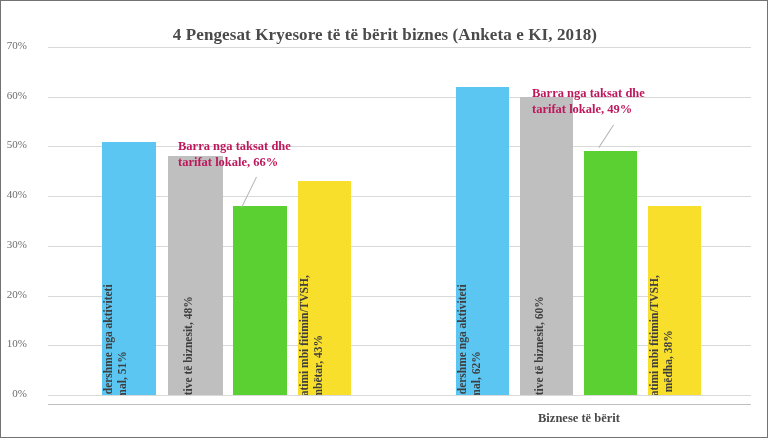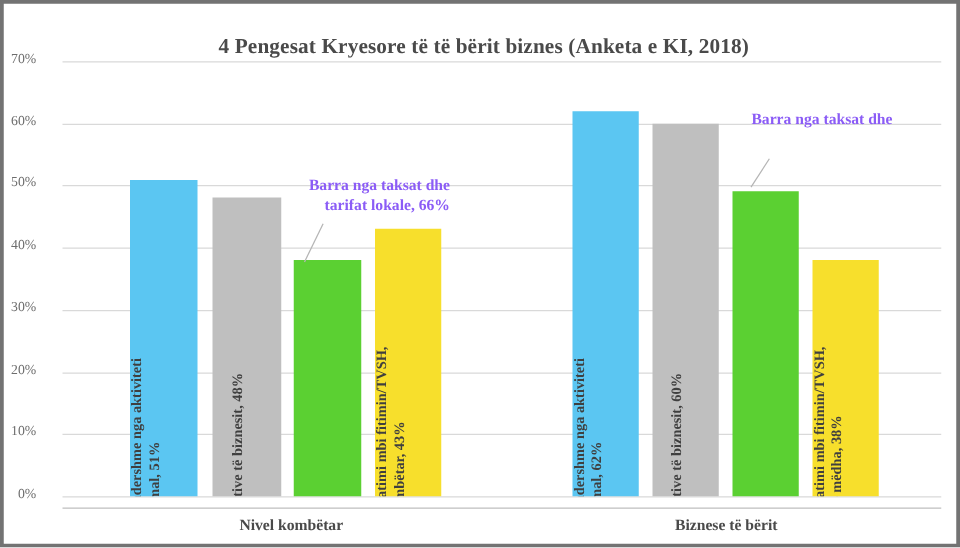--- a/index.html
+++ b/index.html
@@ -9,21 +9,21 @@
   }
   body {
     font-family: "Liberation Serif", "DejaVu Serif", serif;
   }
   #chart-card {
     position: relative;
     width: 768px;
     height: 438px;
     box-sizing: border-box;
     background: #ffffff;
-    border: 3px solid #737373;
+    border: 1px solid #737373;
     overflow: hidden;
   }
   #chart-title {
     position: absolute;
     left: 0;
     top: 24px;
     width: 768px;
     text-align: center;
     font-size: 17px;
     font-weight: bold;
@@ -79,22 +79,22 @@
   .bar-label.two-line {
     white-space: normal;
     width: 230px;
   }
 
   
   .callout {
     position: absolute;
     font-size: 12.5px;
     font-weight: bold;
-    color: #8b5cf6;
-    text-align: right;
+    color: #be185d;
+    text-align: left;
     line-height: 1.25;
     white-space: nowrap;
   }
   .leader {
     position: absolute;
     background: #b5b5b5;
     width: 1px;
     transform-origin: top center;
   }
 
@@ -173,23 +173,23 @@
     </div>
 
     <div class="bar" style="left:536px; width:53px; height:244px; background:#5BD032;"></div>
 
     <div class="bar" style="left:600px; width:53px; height:189px; background:#F7DF2C;">
       <div class="bar-label two-line">Barra fiskale - TAP/tatimi mbi fitimin/TVSH, Biznese të mëdha, 38%</div>
     </div>
 
     <div class="callout" style="left:484px; top:39px; width:180px;">
       <div>Barra nga taksat dhe</div>
+      <div>tarifat lokale, 49%</div>
     </div>
     <div class="leader" style="left:565px; top:78px; height:27px; transform: rotate(33deg);"></div>
 
   </div>
 
   <div id="cat-axis"></div>
 
-  <div class="cat-label" style="left:140px; width:180px;">Nivel kombëtar</div>
   <div class="cat-label" style="left:488px; width:180px;">Biznese të bërit</div>
 
 </div>
 
 </body></html>

